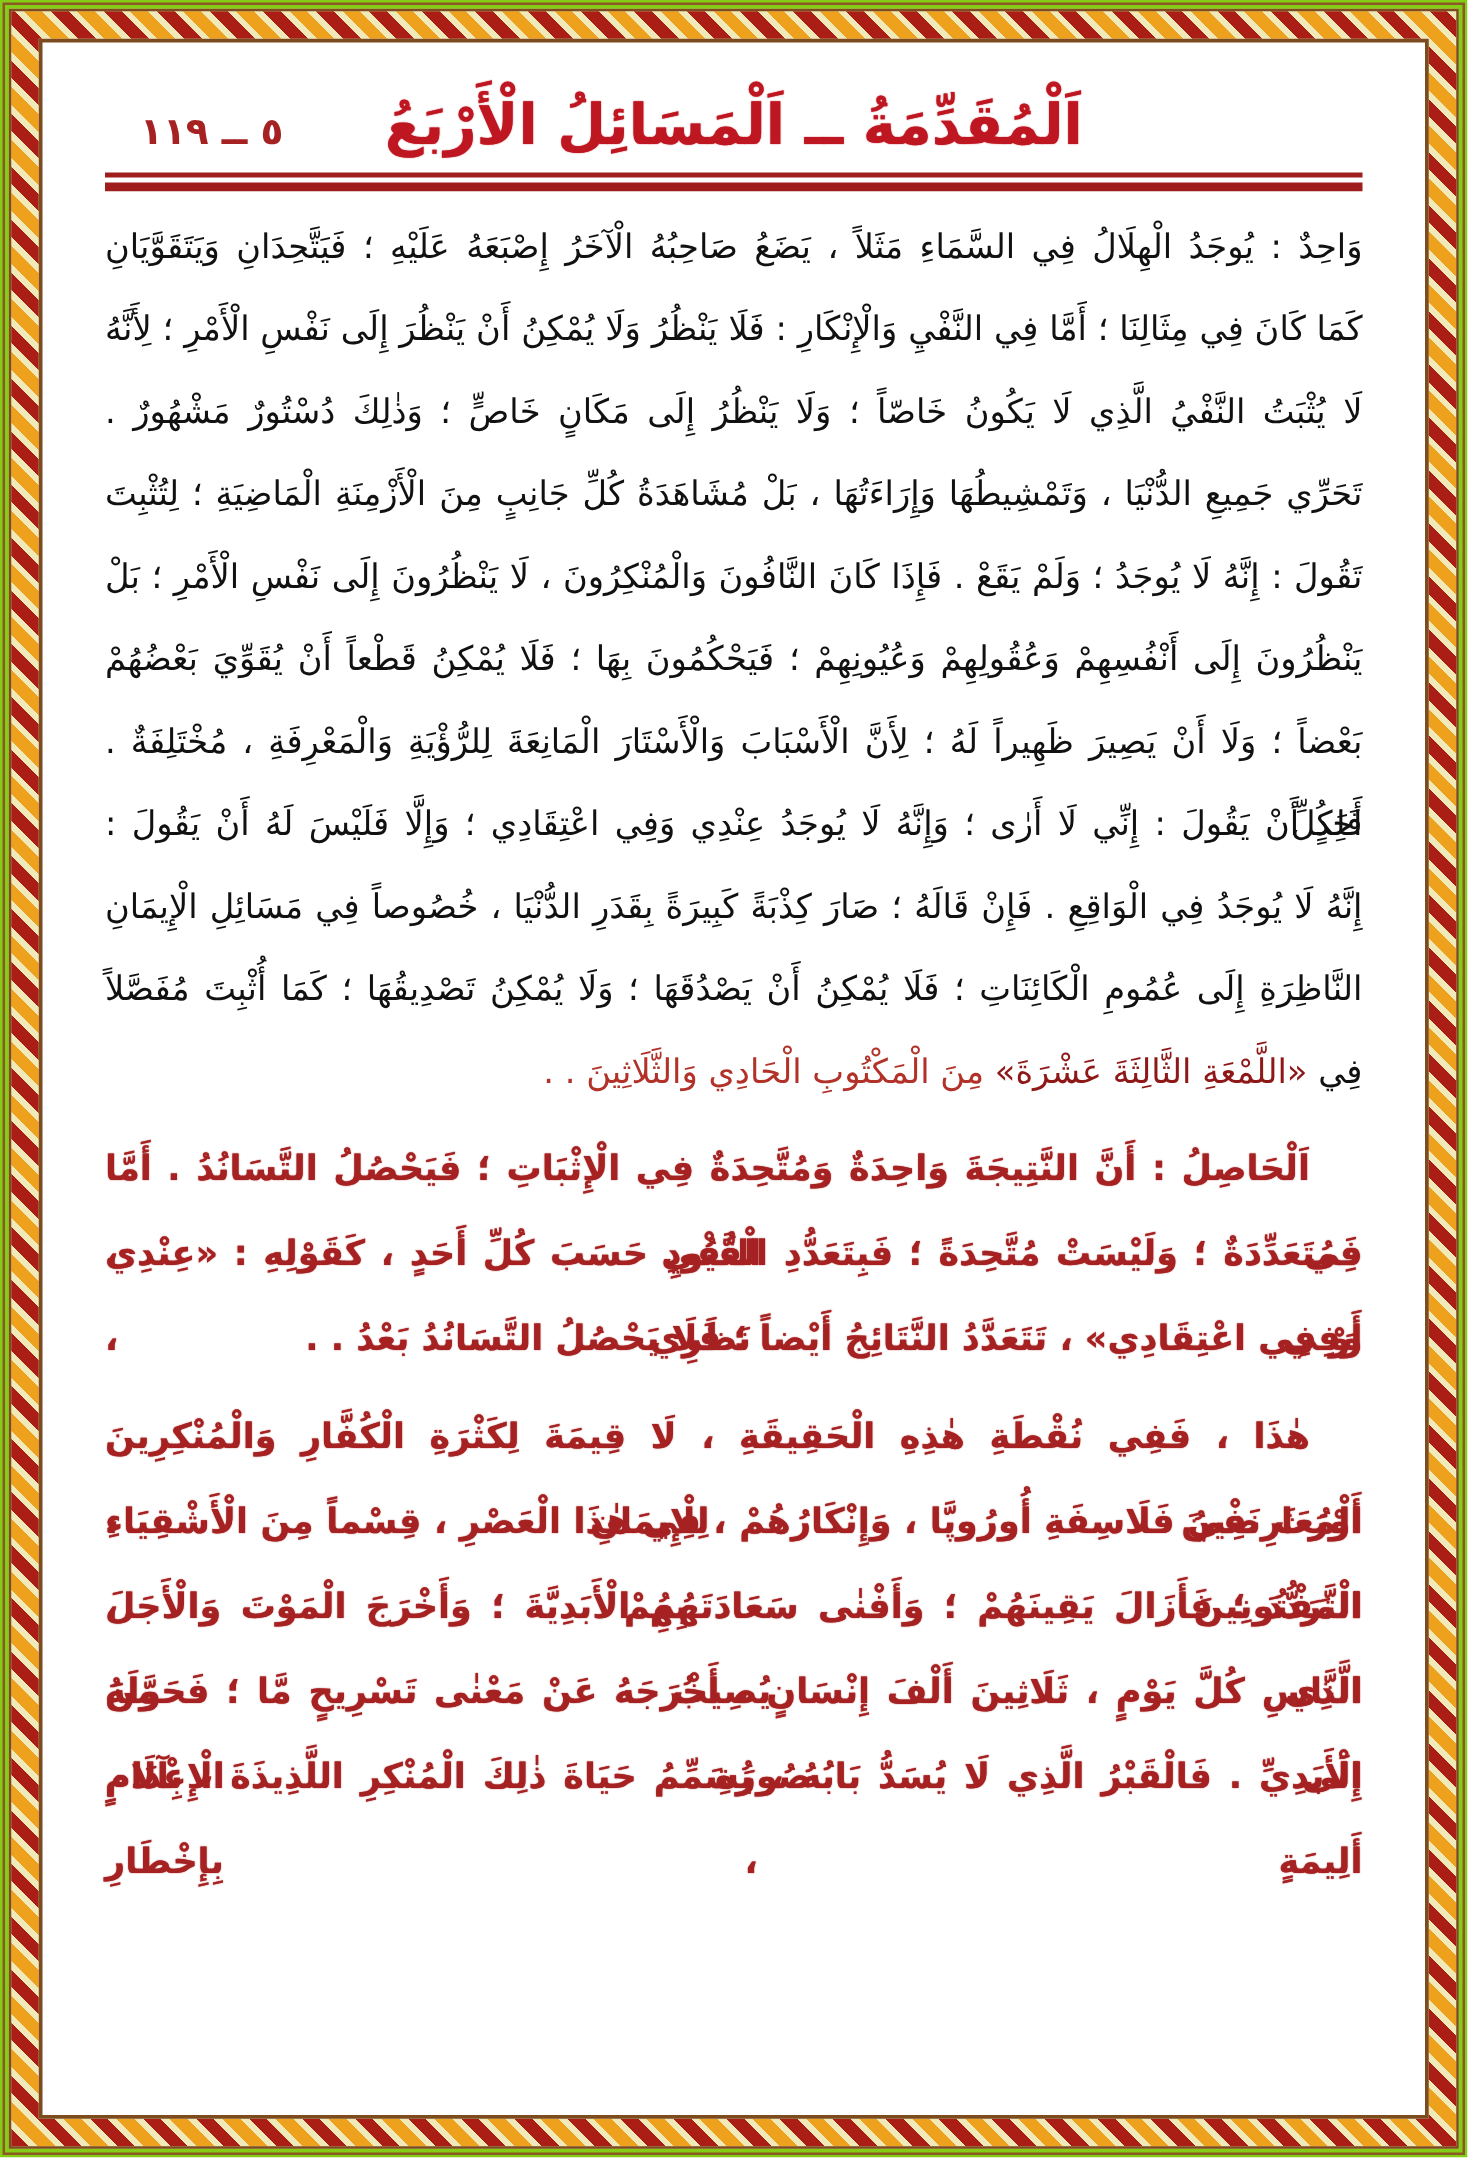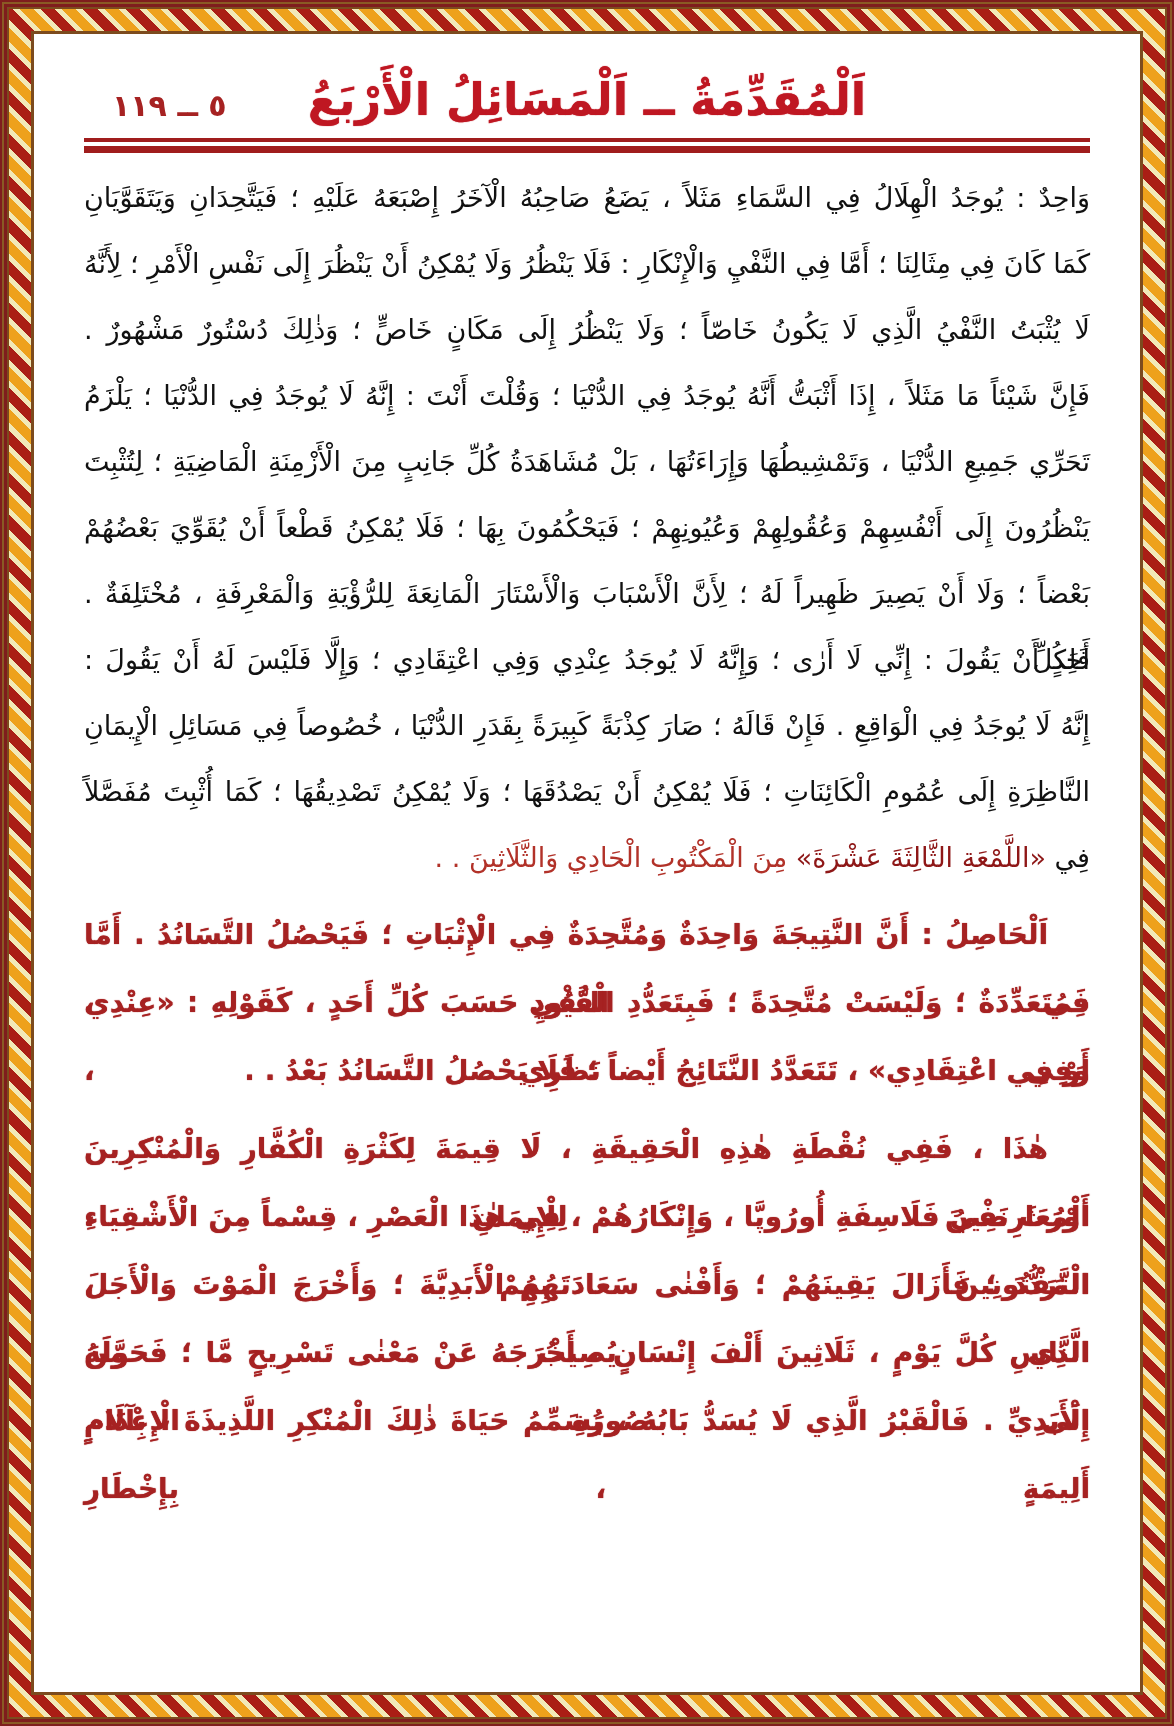--- a/index.html
+++ b/index.html
@@ -1,19 +1,19 @@
 <!DOCTYPE html>
 <html lang="ar" dir="rtl"><head>
 <meta charset="utf-8">
 <style>
   html,body { margin:0; padding:0; background:#ffffff; }
   .page {
     position:relative;
     width:1174px; height:1726px;
-    background:#7f1d1d;
+    background:#84cc16;
     overflow:hidden;
     font-family:"DejaVu Sans","Liberation Sans",sans-serif;
     direction:rtl;
   }
   
   .frame-outer {
     position:absolute; inset:2px;
     border:2px solid #8a5a24;
     pointer-events:none;
   }
@@ -86,22 +86,22 @@
   <div class="content">
     <div class="header">
       <span class="pagenum">٥ ــ ١١٩</span>
       <h1 class="title">اَلْمُقَدِّمَةُ ــ اَلْمَسَائِلُ الْأَرْبَعُ</h1>
     </div>
     <div class="rule"></div>
     <div class="body">
         <div class="line j"><span class="s-black">وَاحِدٌ : يُوجَدُ الْهِلَالُ فِي السَّمَاءِ مَثَلاً ، يَضَعُ صَاحِبُهُ الْآخَرُ إِصْبَعَهُ عَلَيْهِ ؛ فَيَتَّحِدَانِ وَيَتَقَوَّيَانِ</span></div>
         <div class="line j"><span class="s-black">كَمَا كَانَ فِي مِثَالِنَا ؛ أَمَّا فِي النَّفْيِ وَالْإِنْكَارِ : فَلَا يَنْظُرُ وَلَا يُمْكِنُ أَنْ يَنْظُرَ إِلَى نَفْسِ الْأَمْرِ ؛ لِأَنَّهُ</span></div>
         <div class="line j"><span class="s-black">لَا يُثْبَتُ النَّفْيُ الَّذِي لَا يَكُونُ خَاصّاً ؛ وَلَا يَنْظُرُ إِلَى مَكَانٍ خَاصٍّ ؛ وَذٰلِكَ دُسْتُورٌ مَشْهُورٌ .</span></div>
-        <div class="line j"><span class="s-black">فَإِنَّ شَيْئاً مَا مَثَلاً ، إِذَا أَثْبَتُّ أَنَّهُ يُوجَدُ فِي الدُّنْيَا ؛ وَقُلْتَ أَنْتَ : إِنَّهُ لَا يُوجَدُ فِي الدُّنْيَا ؛ يَلْزَمُ</span></div>
         <div class="line j"><span class="s-black">تَحَرِّي جَمِيعِ الدُّنْيَا ، وَتَمْشِيطُهَا وَإِرَاءَتُهَا ، بَلْ مُشَاهَدَةُ كُلِّ جَانِبٍ مِنَ الْأَزْمِنَةِ الْمَاضِيَةِ ؛ لِتُثْبِتَ</span></div>
+        <div class="line j"><span class="s-black">تَقُولَ : إِنَّهُ لَا يُوجَدُ ؛ وَلَمْ يَقَعْ . فَإِذَا كَانَ النَّافُونَ وَالْمُنْكِرُونَ ، لَا يَنْظُرُونَ إِلَى نَفْسِ الْأَمْرِ ؛ بَلْ</span></div>
         <div class="line j"><span class="s-black">يَنْظُرُونَ إِلَى أَنْفُسِهِمْ وَعُقُولِهِمْ وَعُيُونِهِمْ ؛ فَيَحْكُمُونَ بِهَا ؛ فَلَا يُمْكِنُ قَطْعاً أَنْ يُقَوِّيَ بَعْضُهُمْ</span></div>
         <div class="line j"><span class="s-black">بَعْضاً ؛ وَلَا أَنْ يَصِيرَ ظَهِيراً لَهُ ؛ لِأَنَّ الْأَسْبَابَ وَالْأَسْتَارَ الْمَانِعَةَ لِلرُّؤْيَةِ وَالْمَعْرِفَةِ ، مُخْتَلِفَةٌ . فَلِكُلِّ</span></div>
         <div class="line j"><span class="s-black">أَحَدٍ أَنْ يَقُولَ : إِنِّي لَا أَرٰى ؛ وَإِنَّهُ لَا يُوجَدُ عِنْدِي وَفِي اعْتِقَادِي ؛ وَإِلَّا فَلَيْسَ لَهُ أَنْ يَقُولَ :</span></div>
         <div class="line j"><span class="s-black">إِنَّهُ لَا يُوجَدُ فِي الْوَاقِعِ . فَإِنْ قَالَهُ ؛ صَارَ كِذْبَةً كَبِيرَةً بِقَدَرِ الدُّنْيَا ، خُصُوصاً فِي مَسَائِلِ الْإِيمَانِ</span></div>
         <div class="line j"><span class="s-black">النَّاظِرَةِ إِلَى عُمُومِ الْكَائِنَاتِ ؛ فَلَا يُمْكِنُ أَنْ يَصْدُقَهَا ؛ وَلَا يُمْكِنُ تَصْدِيقُهَا ؛ كَمَا أُثْبِتَ مُفَصَّلاً</span></div>
         <div class="line nj"><span class="s-black">فِي </span><span class="s-maroon">«اللَّمْعَةِ الثَّالِثَةَ عَشْرَةَ»</span><span class="s-red"> مِنَ الْمَكْتُوبِ الْحَادِي وَالثَّلَاثِينَ . .</span></div>
         <div class="line j ind gap lg"><span class="s-redbold">اَلْحَاصِلُ : أَنَّ النَّتِيجَةَ وَاحِدَةٌ وَمُتَّحِدَةٌ فِي الْإِثْبَاتِ ؛ فَيَحْصُلُ التَّسَانُدُ . أَمَّا فِي النَّفْيِ ،</span></div>
         <div class="line j lg"><span class="s-redbold">فَمُتَعَدِّدَةٌ ؛ وَلَيْسَتْ مُتَّحِدَةً ؛ فَبِتَعَدُّدِ الْقُيُودِ حَسَبَ كُلِّ أَحَدٍ ، كَقَوْلِهِ : «عِنْدِي وَفِي نَظَرِي ،</span></div>
         <div class="line nj lg"><span class="s-redbold">أَوْ فِي اعْتِقَادِي» ، تَتَعَدَّدُ النَّتَائِجُ أَيْضاً ؛ فَلَا يَحْصُلُ التَّسَانُدُ بَعْدُ . .</span></div>
         <div class="line j ind gap lg"><span class="s-redbold">هٰذَا ، فَفِي نُقْطَةِ هٰذِهِ الْحَقِيقَةِ ، لَا قِيمَةَ لِكَثْرَةِ الْكُفَّارِ وَالْمُنْكِرِينَ الْمُعَارِضِينَ لِلْإِيمَانِ ،</span></div>

